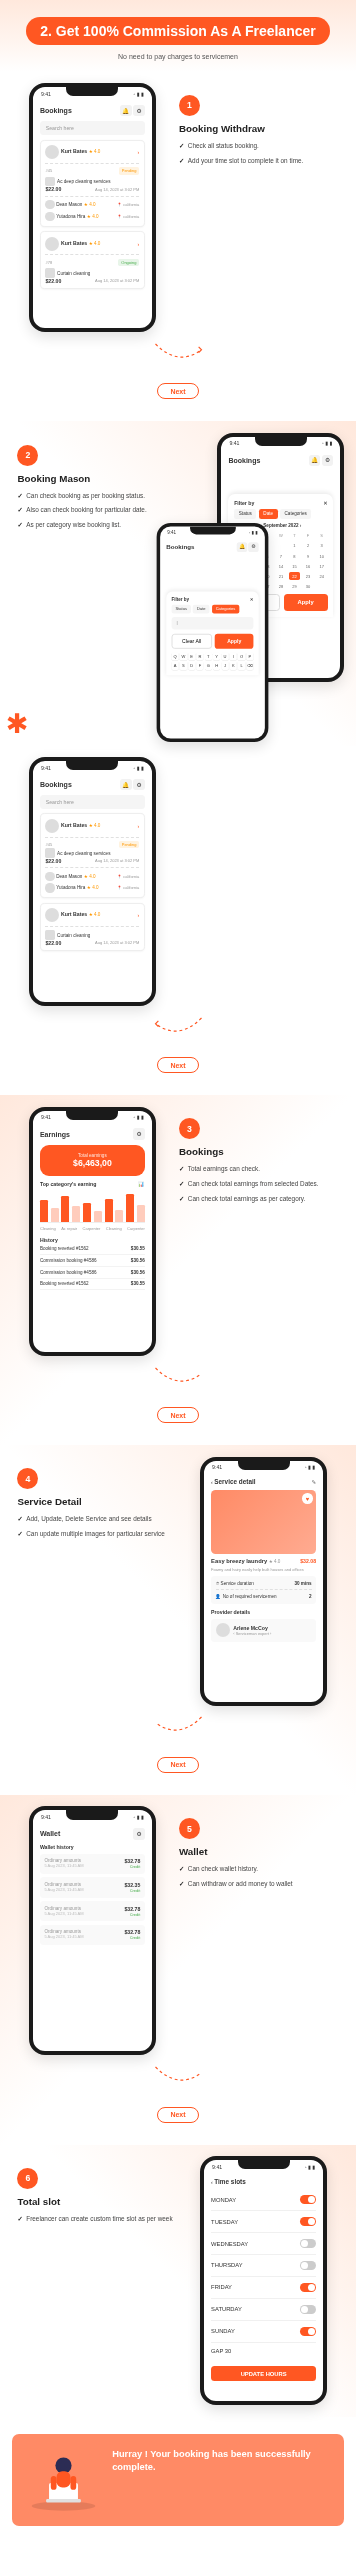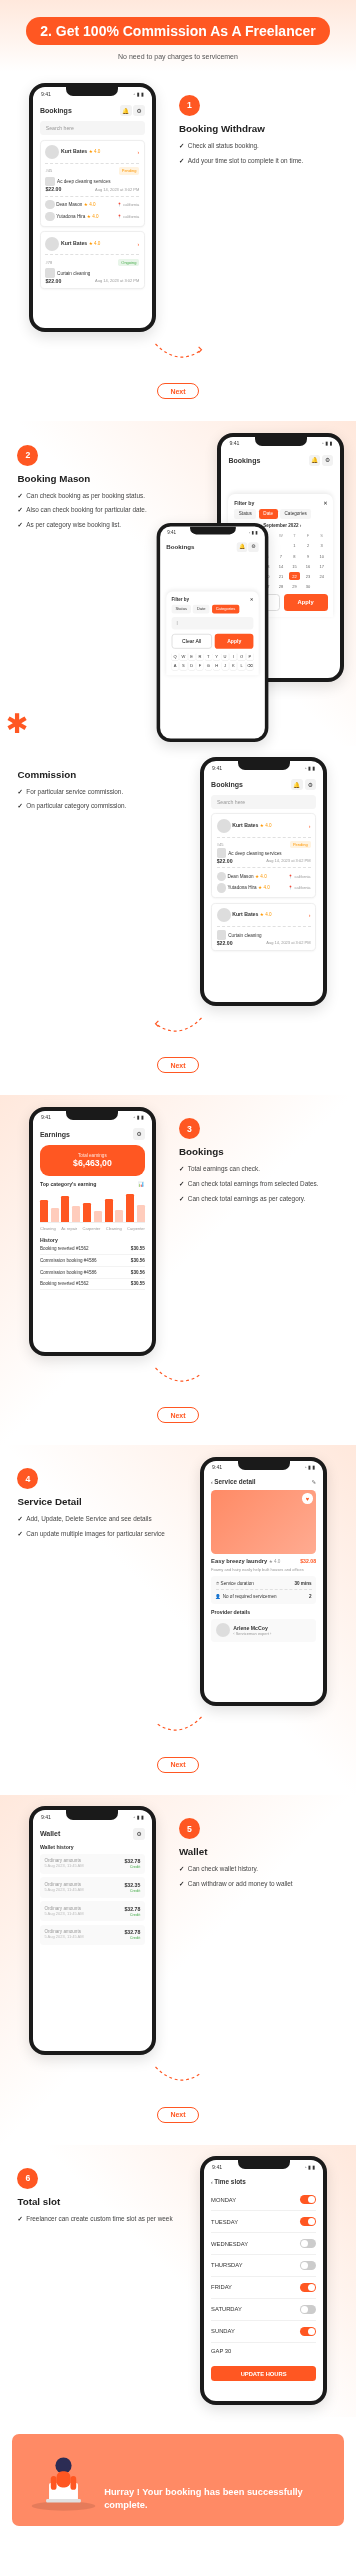--- a/index.html
+++ b/index.html
@@ -166,21 +166,22 @@
 .toggle::after { content:''; position:absolute; right:1.2px; top:1.2px; width:7px; height:7px; background:#fff; border-radius:50%; }
 .toggle.off { background:#ccc; }
 .toggle.off::after { right:auto; left:1.2px; }
 
 .footer-banner {
   background:#ff8a65;
   border-radius:7px;
   margin:17.4px 11.6px;
   padding:14px 11.6px;
   display:flex;
-  align-items:flex-end;
+  align-items:flex-start;
+  gap:8px;
 }
 .footer-text { color:#fff; font-size:9.3px; font-weight:600; line-height:1.4; flex:1; }
 .illust { width:81px; height:64px; position:relative; }
 
 .asterisk { position:absolute; font-size:27px; color:#ff5722; font-weight:300; }
 </style>
 </head>
 <body>
 
 <div class="hero-bg">
@@ -399,27 +400,20 @@
           </div>
         </div>
       </div>
     </div>
   </div>
   <span class="asterisk" style="left:5.8px; bottom:5.8px;">✱</span>
 </div>
 
 <div class="section">
   <div class="row">
-    <div class="text-col">
-      <div class="feature-title">Commission</div>
-      <ul class="check-list">
-        <li>For particular service commission.</li>
-        <li>On particular category commission.</li>
-      </ul>
-    </div>
     <div class="phone-col">
       <div class="phone-frame">
         <div class="phone-notch"></div>
         <div class="status-bar">
             <span>9:41</span>
             <span>◦ ▮ ▮</span>
           </div>
         <div class="phone-content">
           <div class="phone-header">
               <span class="phone-title">Bookings</span>

